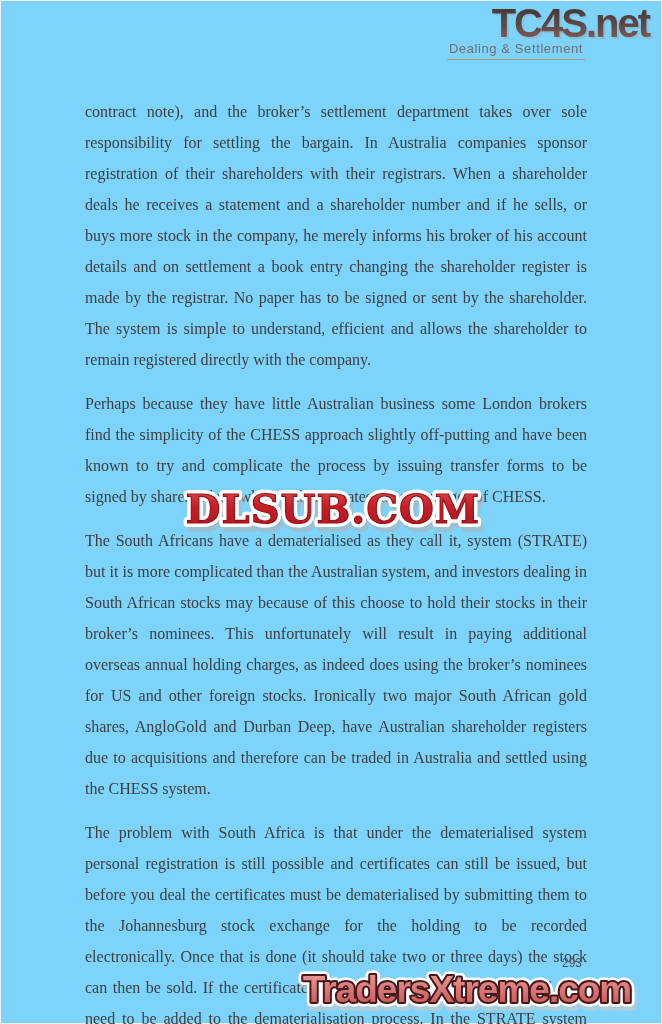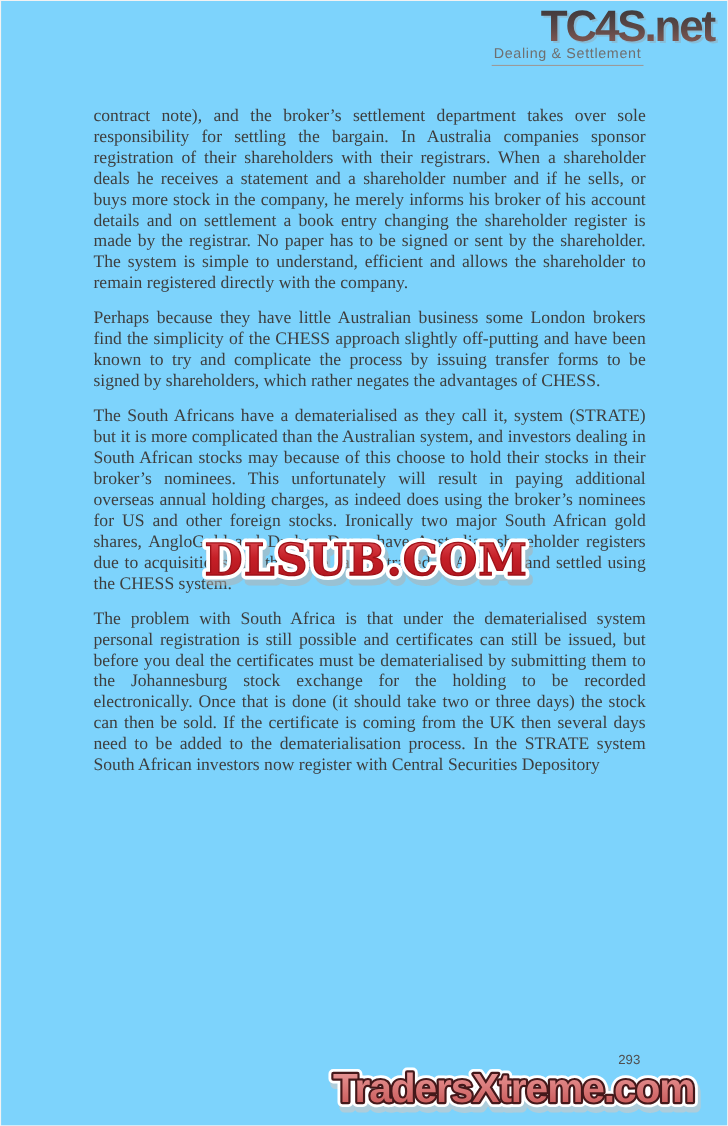--- a/index.html
+++ b/index.html
@@ -31,21 +31,21 @@
     border-bottom: 1px solid #9a9a9a; padding: 0 2px 3px 2px;
   }
 
   
   .content {
     position: absolute; left: 85px; top: 96px; width: 502px;
     color: #3e3e3e;
   }
   .content p {
     margin: 0 0 13px 0;
-    font-size: 16px; line-height: 19px;
+    font-size: 16px; line-height: 31px;
     text-align: justify;
   }
   .content h2 {
     margin: 25px 0 14px 0;
     font-family: "Liberation Sans", sans-serif;
     font-weight: 400; font-size: 20px; color: #333333;
     letter-spacing: .3px;
   }
 
   

